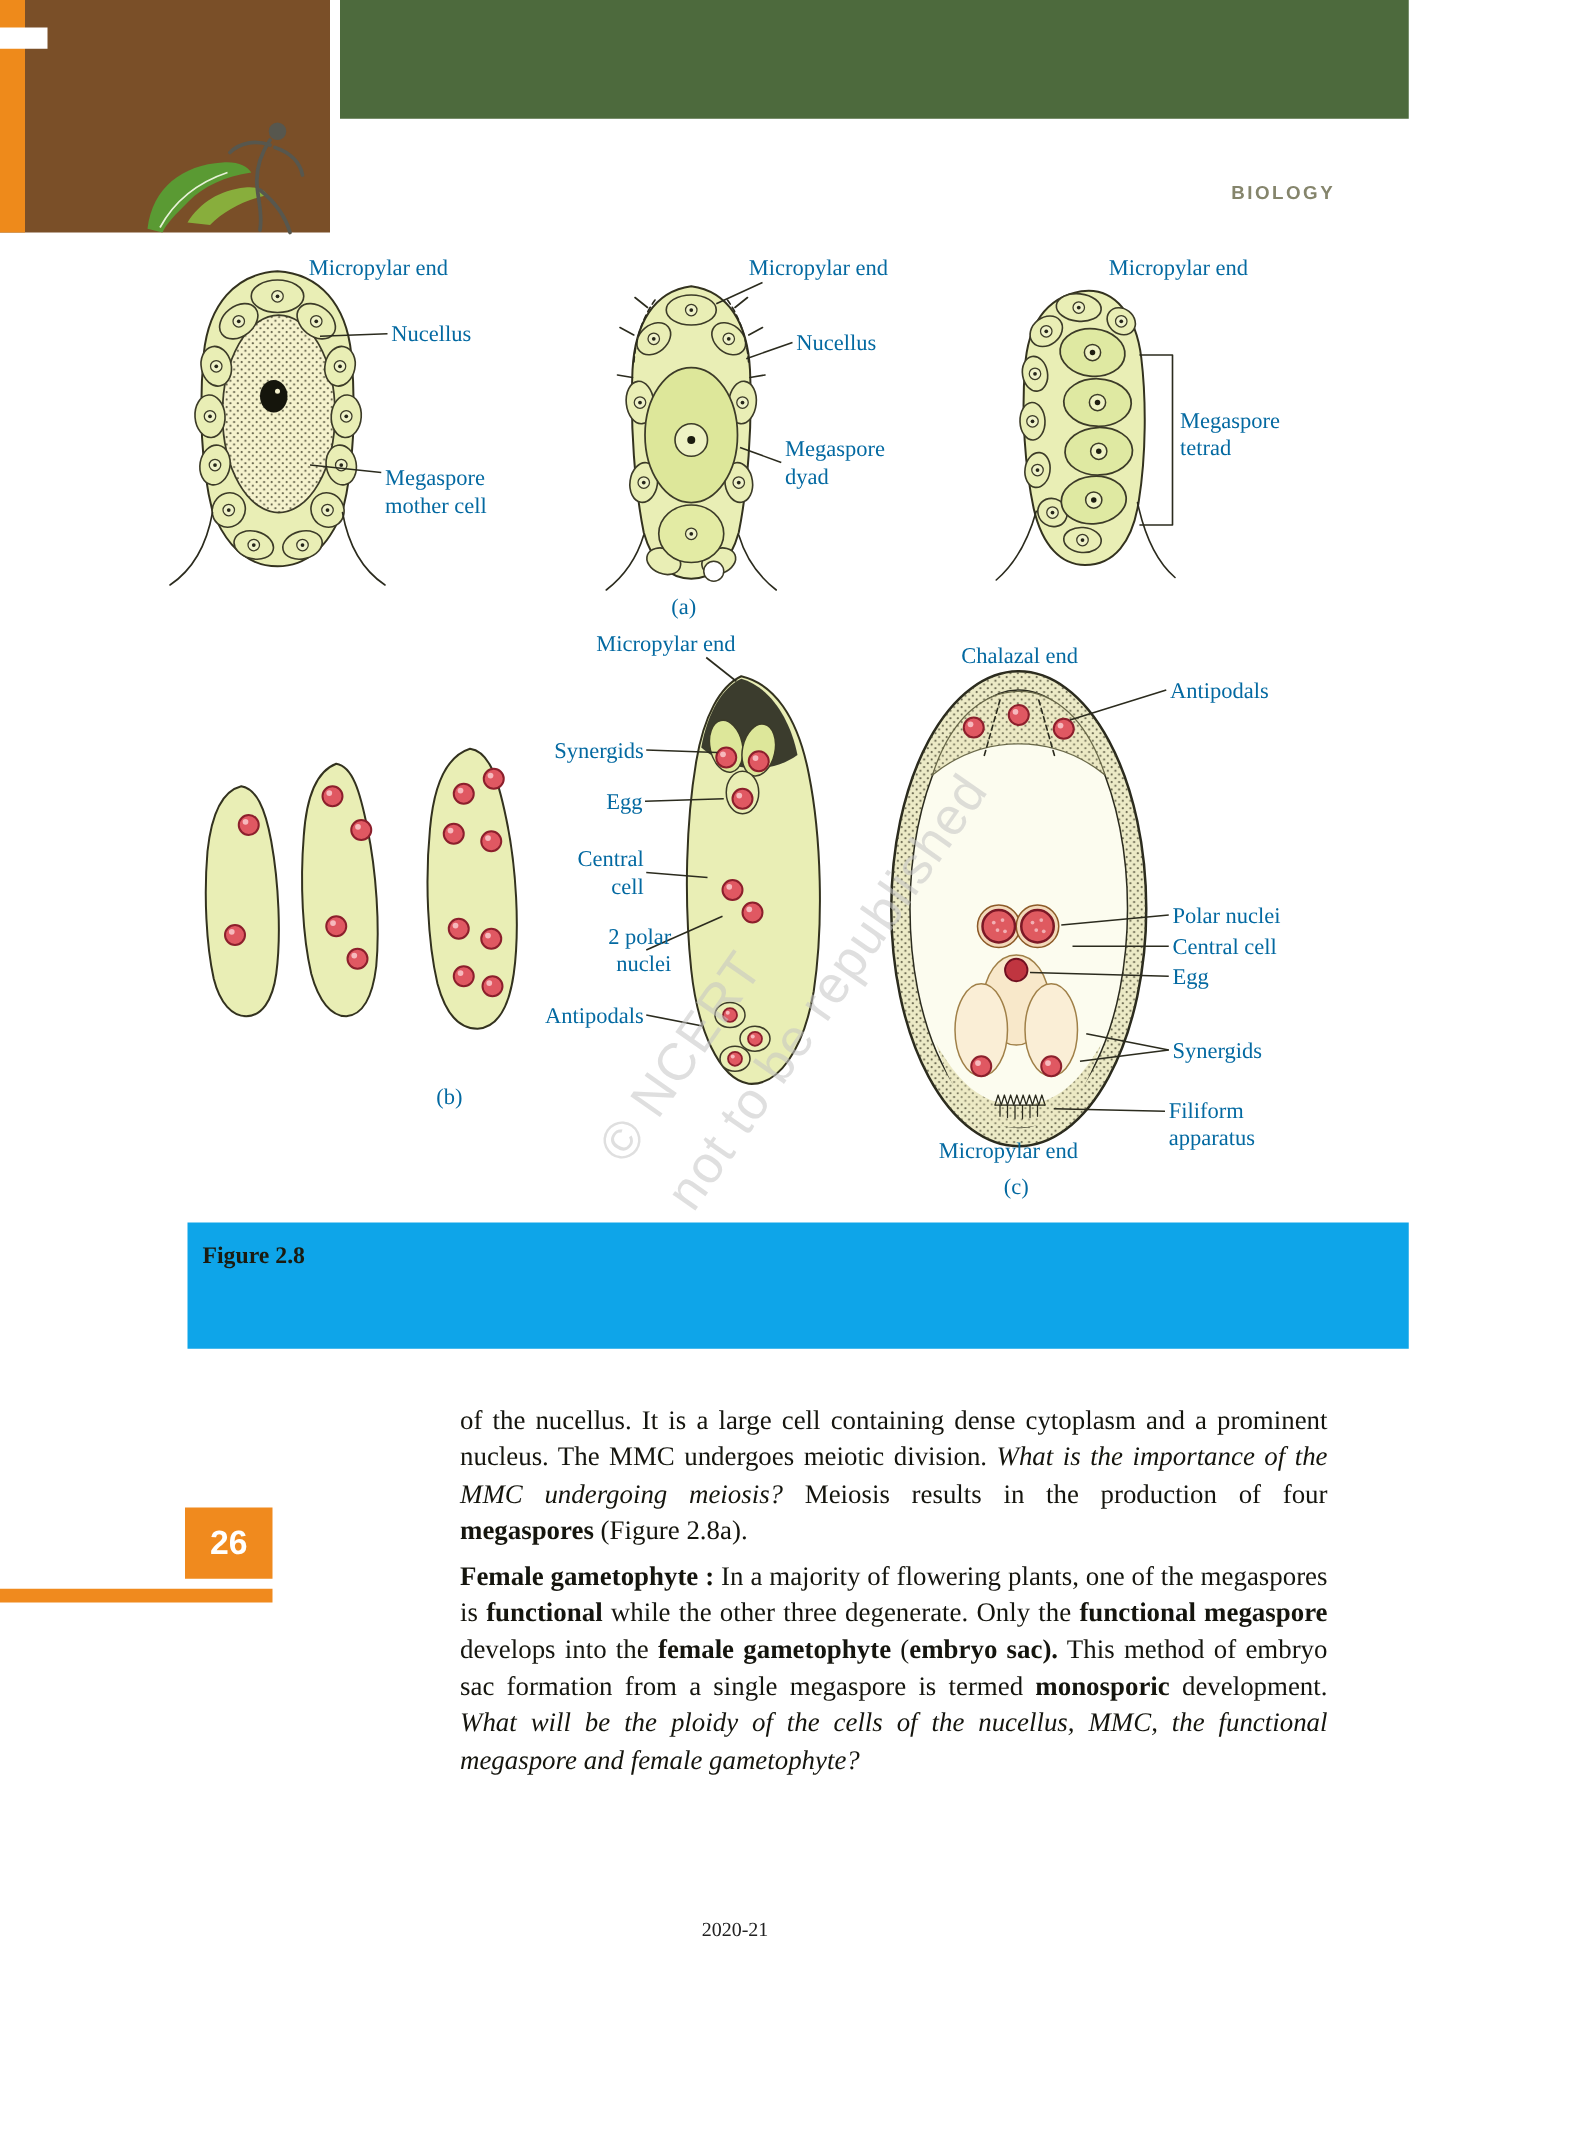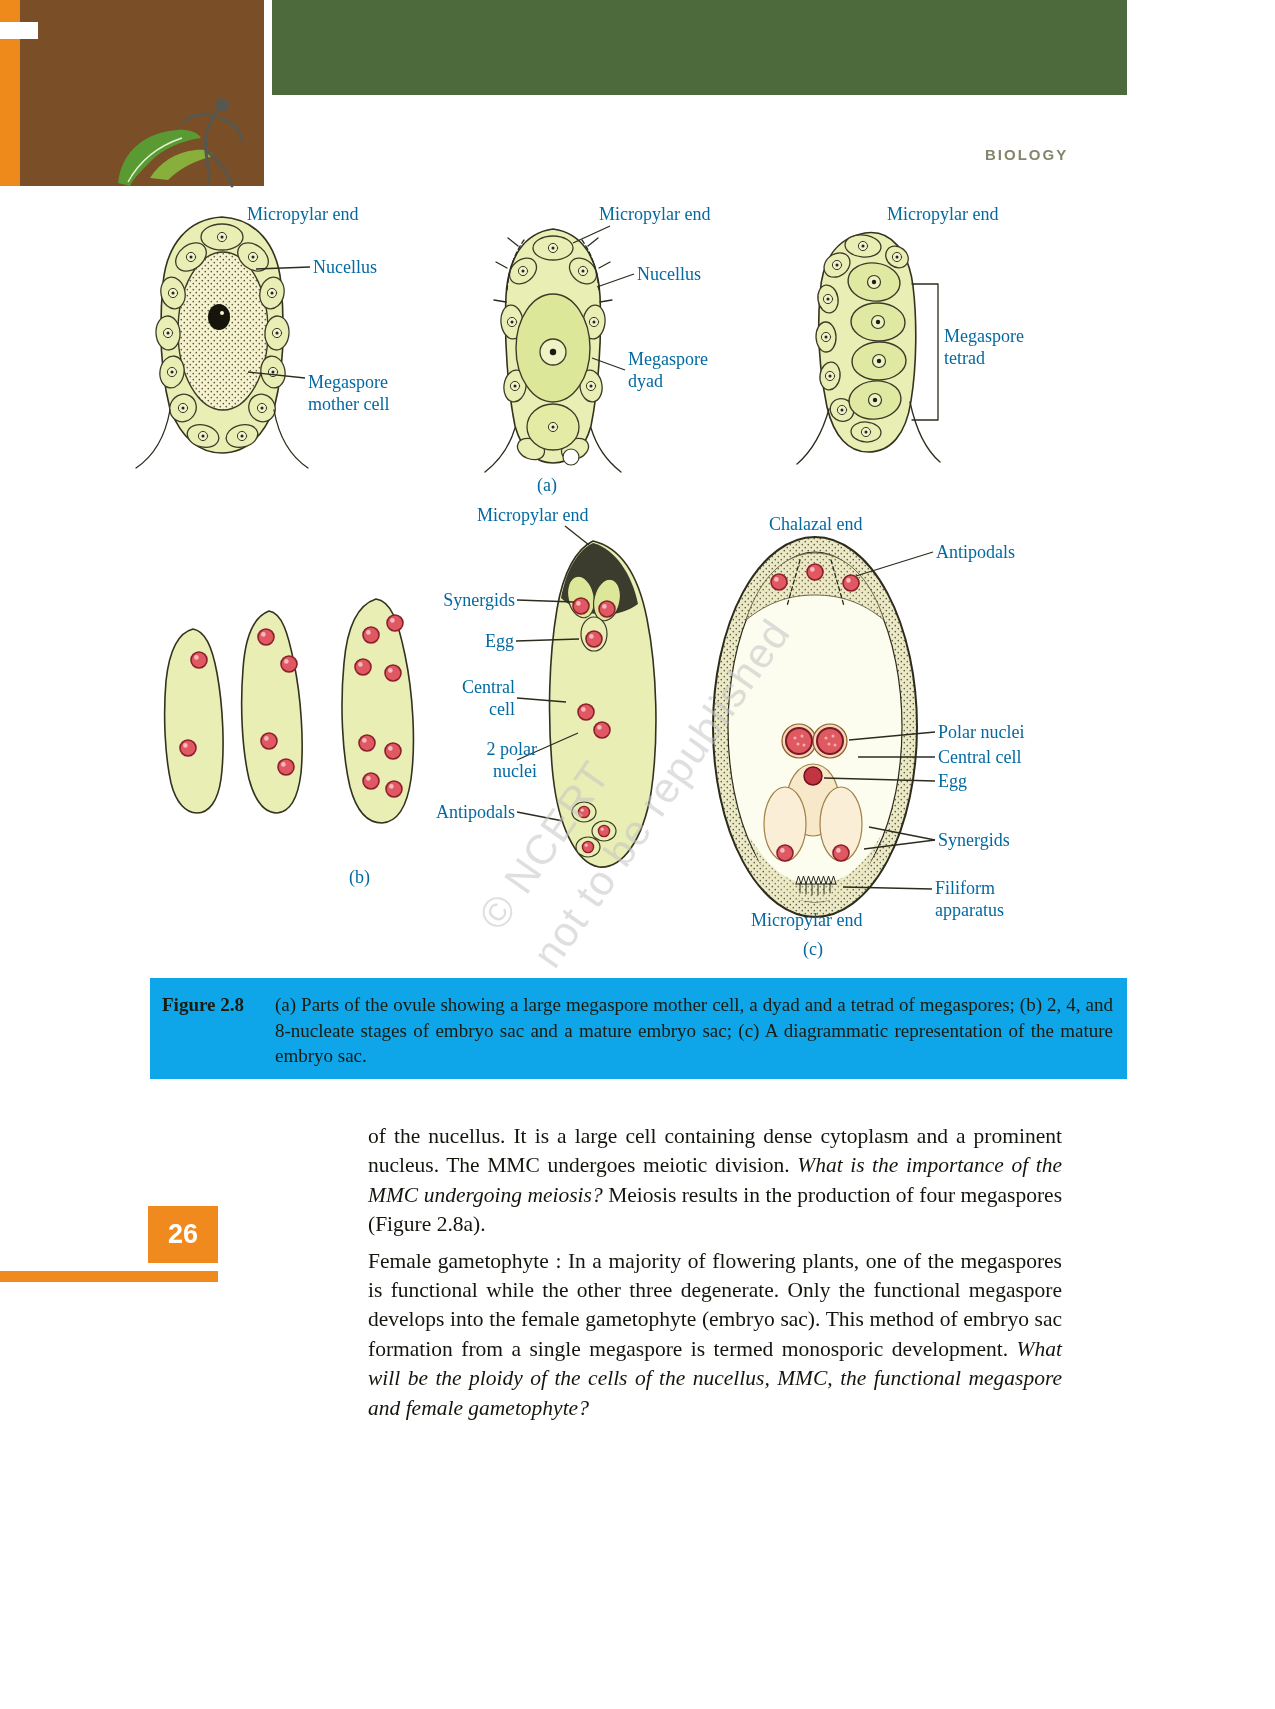--- a/index.html
+++ b/index.html
@@ -37,21 +37,21 @@
   
   .caption-box{position:absolute;left:150px;top:978px;width:978px;height:101px;background:#0ea5e9;z-index:4}
   .cap-label{position:absolute;left:12px;top:14px;font:bold 19px/25px "Liberation Serif",serif}
   .cap-text{position:absolute;left:125px;top:14px;width:838px;font:19px/25.5px "Liberation Serif",serif;
             text-align:justify}
 
   
   .body-col{position:absolute;left:368px;top:1122px;width:694px;z-index:3;
             font:21.5px/29.4px "Liberation Serif",serif;color:#15150e;text-align:justify}
   .body-col p{margin:0 0 7px 0}
-  .b{font-weight:normal}
+  .b{font-weight:bold}
   .i{font-style:italic}
 
   
   .pagenum-box{position:absolute;left:148px;top:1206px;width:70px;height:57px;background:#f08a1e;
                color:#fff;font:bold 27px "Liberation Sans",sans-serif;display:flex;
                align-items:center;justify-content:center;z-index:3}
   .pagenum-bar{position:absolute;left:0;top:1271px;width:218px;height:11px;background:#f08a1e;z-index:3}
   .footer{position:absolute;left:0;top:1536px;width:1176px;text-align:center;
           font:16px "Liberation Serif",serif;color:#222;z-index:3}
 </style>
@@ -336,24 +336,24 @@
   <div class="lbl" style="left:751px;top:909px">Micropylar end</div>
   <div class="lbl" style="left:803px;top:938px">(c)</div>
 
   <div class="watermark">
     <div>© NCERT</div>
     <div>not to be republished</div>
   </div>
 
   <div class="caption-box">
     <div class="cap-label">Figure 2.8</div>
-    <div class="cap-text">(a) Parts of the ovule showing a large megaspore mother cell, a dyad and a tetrad of megaspores; (b) 2, 4, and 8-nucleate stages of embryo sac and a mature embryo sac; (c) A diagrammatic representation of the mature embryo sac.</div>
   </div>
 
   <div class="body-col">
     <p><span>of the nucellus. It is a large cell containing dense cytoplasm and a prominent nucleus. The MMC undergoes meiotic division. </span><span class="i">What is the importance of the MMC undergoing meiosis?</span><span> Meiosis results in the production of four </span><span class="b">megaspores</span><span> (Figure 2.8a).</span></p>
     <p><span class="b">Female gametophyte : </span><span>In a majority of flowering plants, one of the megaspores is </span><span class="b">functional</span><span> while the other three degenerate. Only the </span><span class="b">functional megaspore</span><span> develops into the </span><span class="b">female gametophyte</span><span> (</span><span class="b">embryo sac).</span><span> This method of embryo sac formation from a single megaspore is termed </span><span class="b">monosporic</span><span> development. </span><span class="i">What will be the ploidy of the cells of the nucellus, MMC, the functional megaspore and female gametophyte?</span></p>
   </div>
 
   <div class="pagenum-box">26</div>
   <div class="pagenum-bar"></div>
+  <div class="footer">2020-21</div>
 
 </div>
 
 </body></html>

